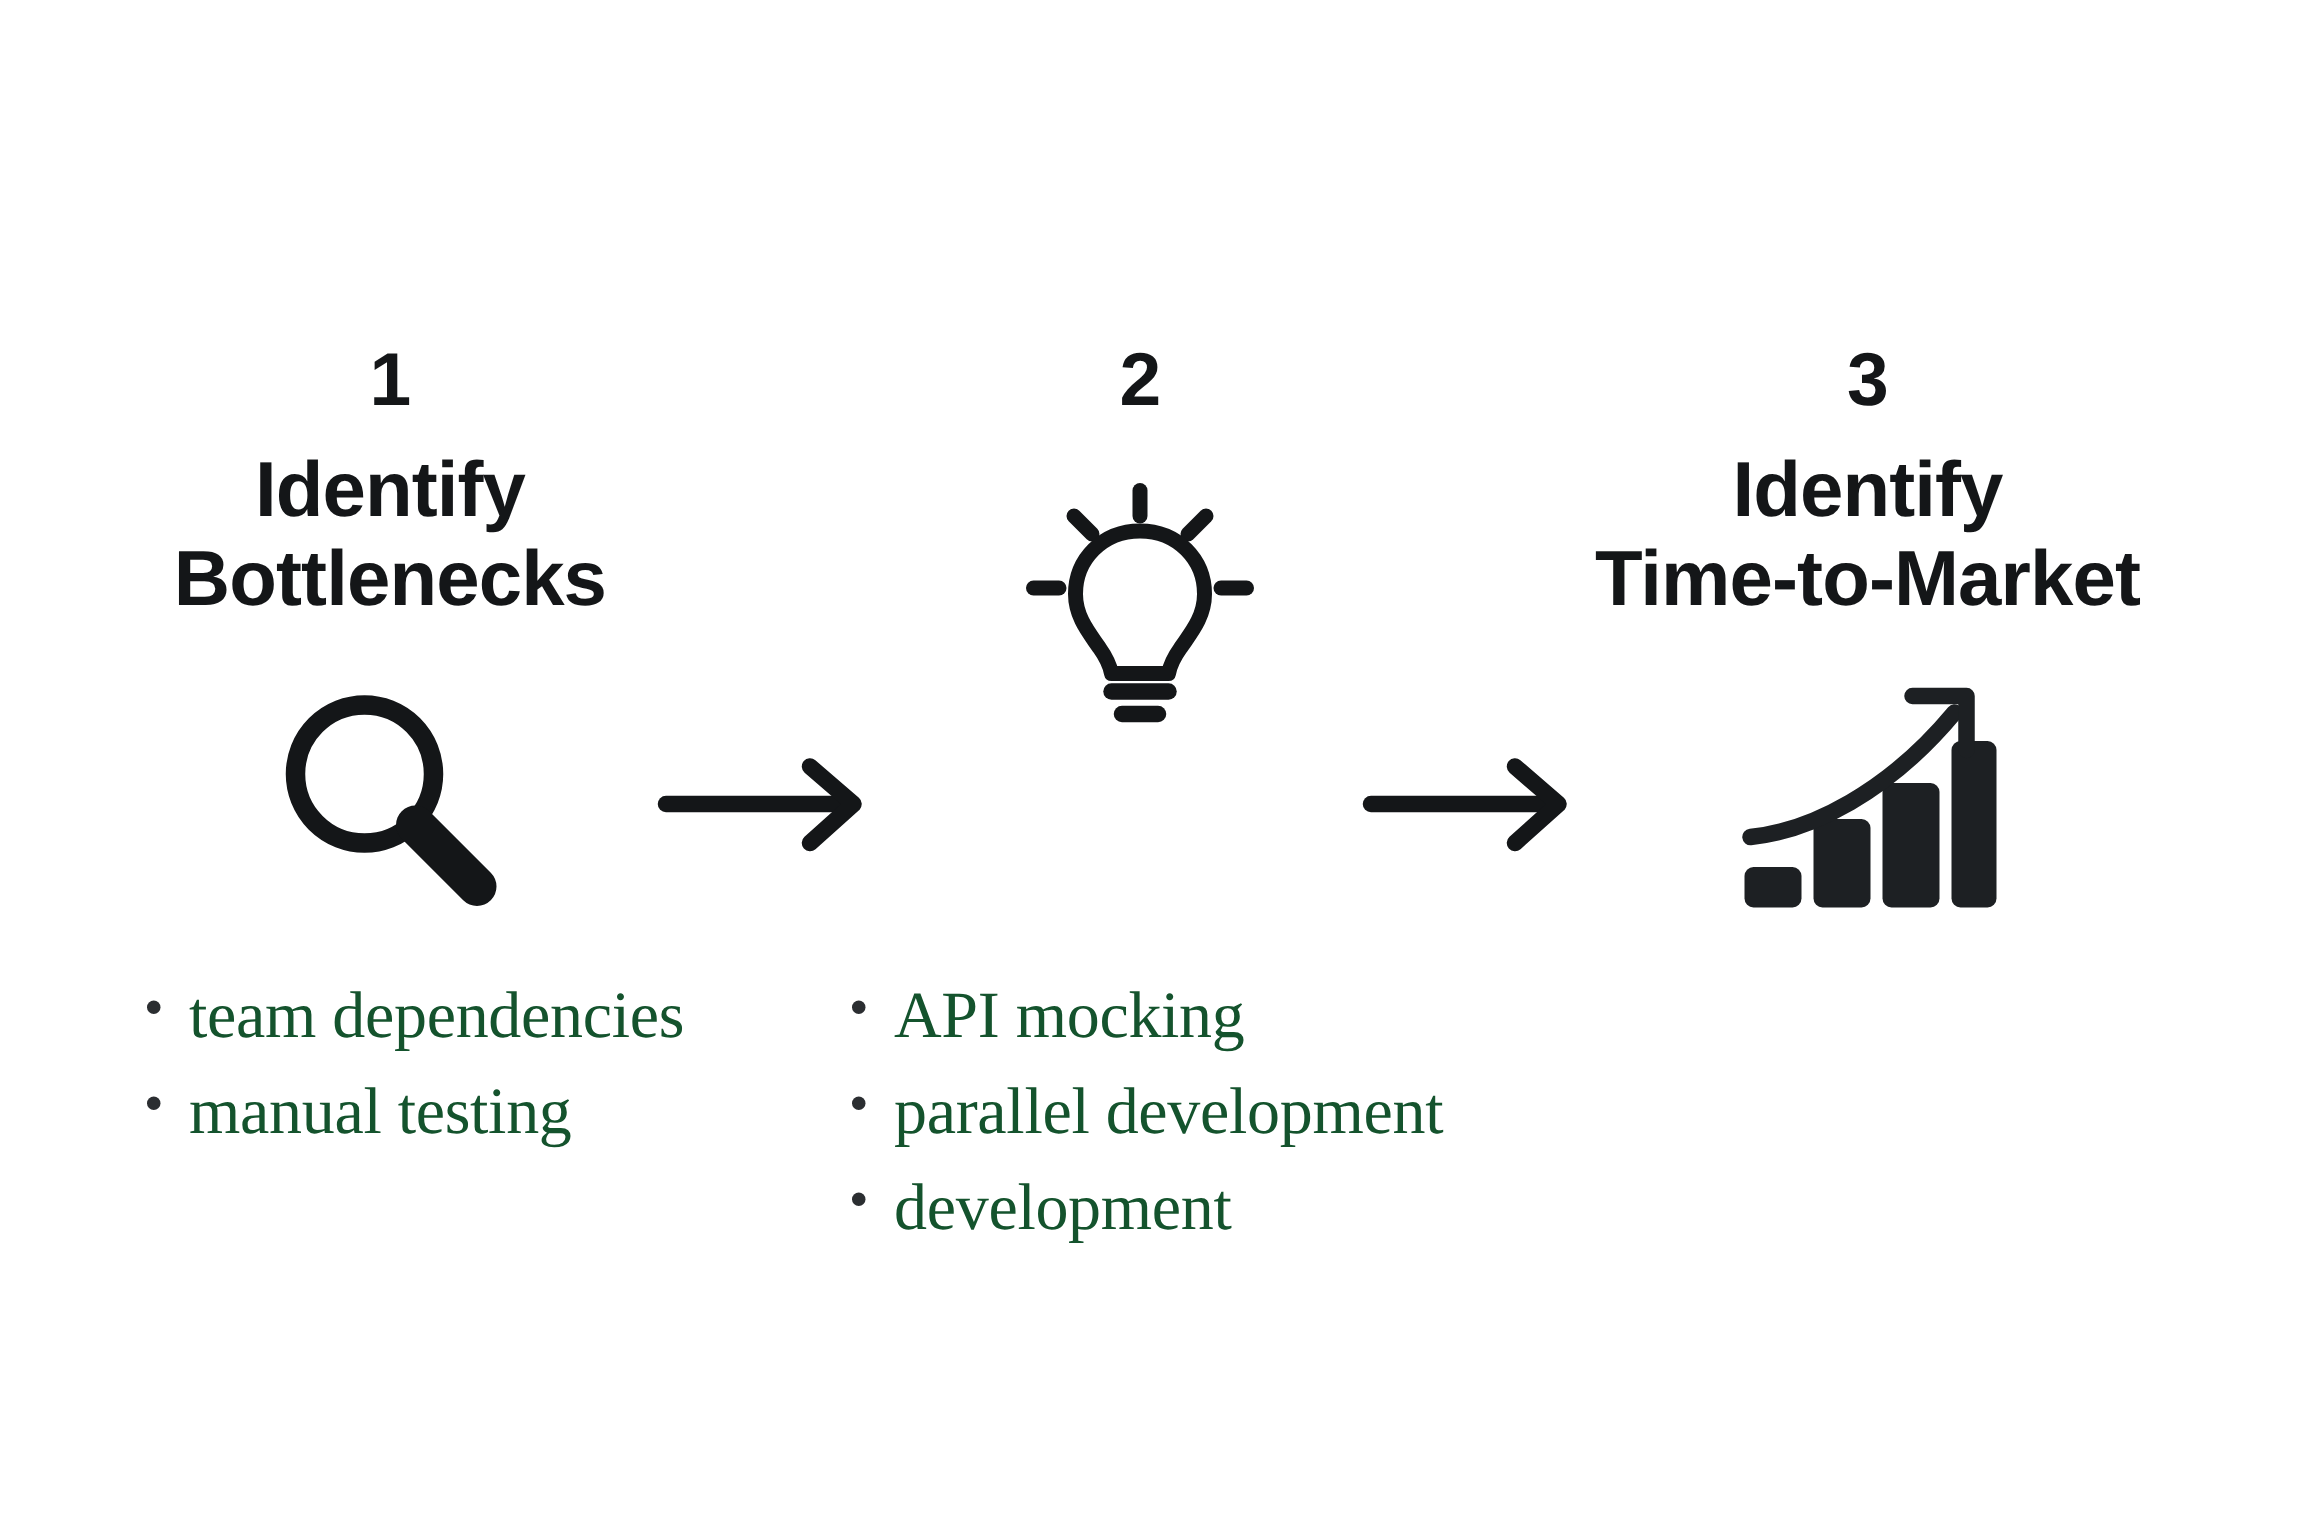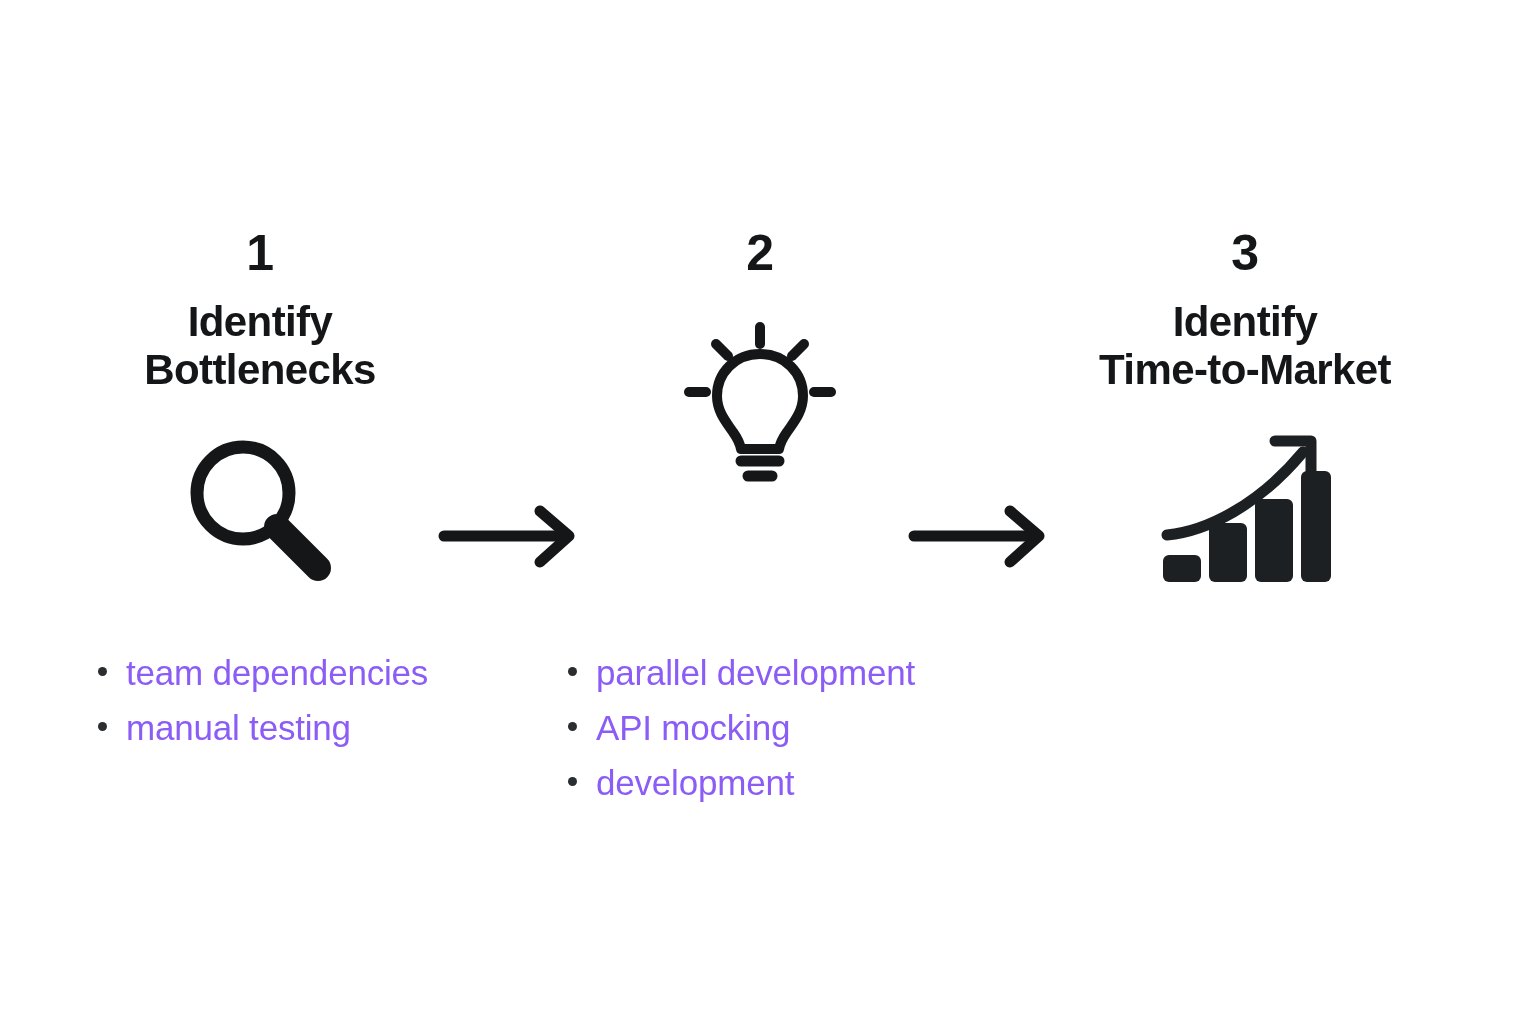--- a/index.html
+++ b/index.html
@@ -40,21 +40,21 @@
     font-weight: 700;
     line-height: 1;
     letter-spacing: -0.5px;
     color: #141618;
     height: 56px;
   }
 
   .step-title {
     margin-top: 14px;
     text-align: center;
-    font-size: 42px;
+    font-size: 52px;
     font-weight: 700;
     line-height: 1.14;
     letter-spacing: -0.6px;
     color: #141618;
     white-space: pre-line;
   }
 
   .step-icon {
     margin-top: 28px;
     height: 180px;
@@ -72,27 +72,28 @@
     margin: 0;
     padding: 0;
   }
   .bullets-1 { left: 92px; }
   .bullets-2 { left: 562px; }
   .bullets-3 { left: 1060px; }
 
   .bullets li {
     position: relative;
     padding-left: 34px;
-    font-size: 35px;
+    font-size: 44px;
     font-weight: 400;
     line-height: 1;
-    color: #8b5cf6;
+    color: #14532d;
     margin-bottom: 20px;
     letter-spacing: -0.2px;
     white-space: nowrap;
+    font-family: Liberation Serif, serif;
   }
   .bullets li::before {
     content: "";
     position: absolute;
     left: 6px;
     top: 12px;
     width: 9px;
     height: 9px;
     border-radius: 50%;
     background: #2b2e31;
@@ -157,22 +158,22 @@
           <path d="M85 37 C60 37 42 56 42 79 C42 95 52 106 58 115 C63 122 65 127 66 132 L104 132 C105 127 107 122 112 115 C118 106 128 95 128 79 C128 56 110 37 85 37 Z" stroke="#141618" stroke-width="10" stroke-linejoin="round" fill="none"></path>
 
           <line x1="66" y1="144" x2="104" y2="144" stroke="#141618" stroke-width="11" stroke-linecap="round"></line>
           <line x1="73" y1="159" x2="97" y2="159" stroke="#141618" stroke-width="11" stroke-linecap="round"></line>
         </svg>
       </span>
     </div>
   </div>
 
   <ul class="bullets bullets-2">
+    <li>API mocking</li>
     <li>parallel development</li>
-    <li>API mocking</li>
     <li>development</li>
   </ul>
 
   <div class="connector connector-2">
     <span>
       <svg width="150" height="76" viewBox="0 0 150 76" fill="none" xmlns="http://www.w3.org/2000/svg">
         <line x1="9" y1="38" x2="128" y2="38" stroke="#141618" stroke-width="11" stroke-linecap="round"></line>
         <polyline points="105,13 134,38 105,64" stroke="#141618" stroke-width="11" stroke-linecap="round" stroke-linejoin="round" fill="none"></polyline>
       </svg>
     </span>

